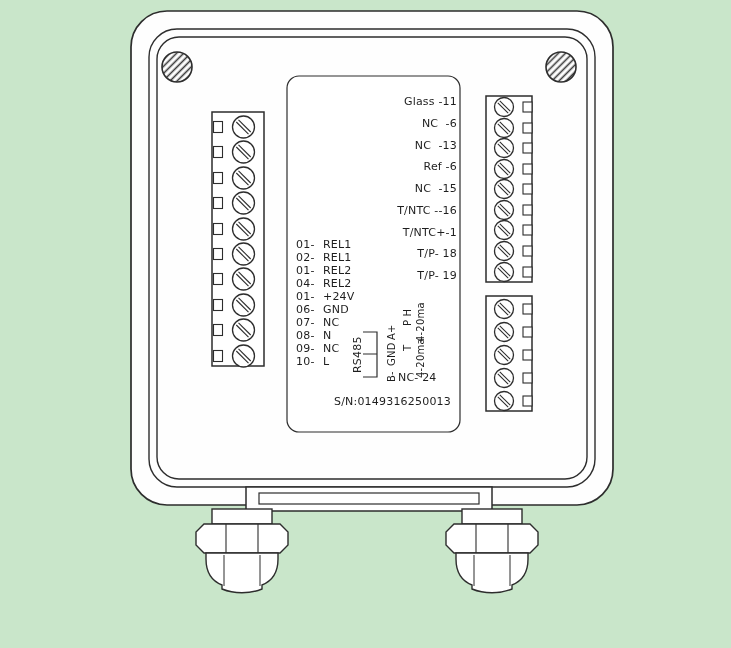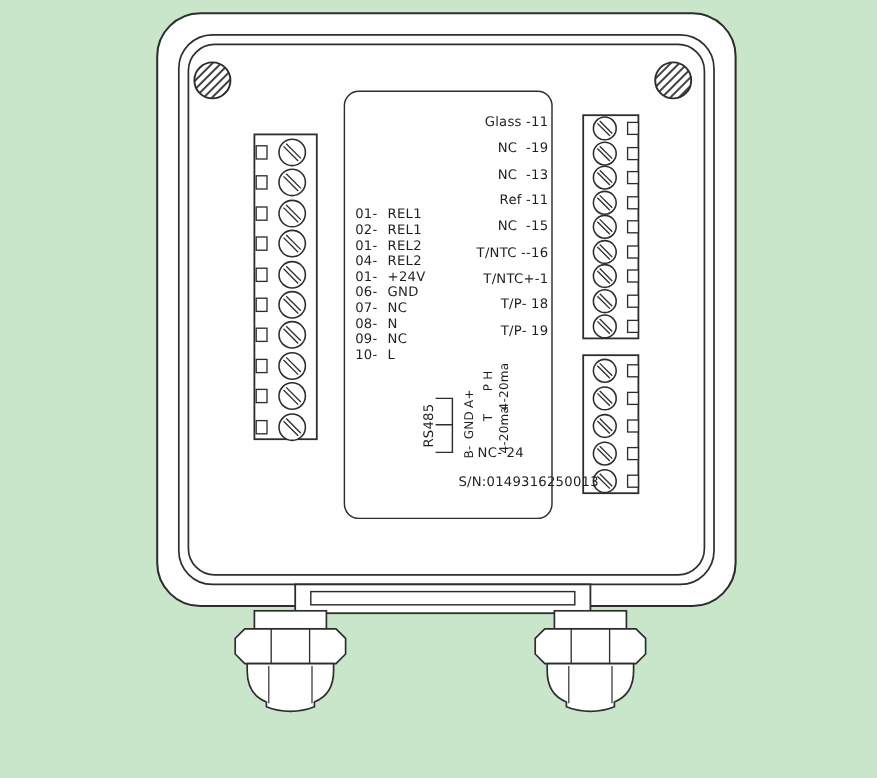--- a/index.html
+++ b/index.html
@@ -12,42 +12,42 @@
   }
   .art { position:absolute; left:0; top:0; }
   .lbl {
     position:absolute;
     font-size:11px;
     color:#1e1e1e;
     letter-spacing:0.2px;
   }
   .left-col {
     left:296px; top:106px; width:92px; height:262px;
-    display:flex; flex-direction:column; justify-content:center;
+    display:flex; flex-direction:column; justify-content:flex-end;
   }
   .trow { display:flex; height:13px; line-height:13px; }
   .tnum { display:inline-block; width:27px; }
   .right-upper {
     left:340px; top:96px; width:117px; height:186px;
     display:flex; flex-direction:column; justify-content:space-between;
   }
   .right-lower {
     left:398px; top:304px; width:59px; height:64px;
     display:flex; flex-direction:column; justify-content:space-between;
   }
   .rrow { height:12px; line-height:12px; text-align:right; white-space:pre; }
   .row24 { left:398px; top:372px; width:59px; text-align:left; white-space:pre; height:12px; line-height:12px; }
   .rot {
     transform-origin:0 0;
     transform:rotate(-90deg);
     white-space:pre;
     height:12px; line-height:12px;
   }
   .small { font-size:10px; }
-  .serial { left:334px; top:395px; height:13px; line-height:13px;margin-left:48px; }
+  .serial { left:334px; top:395px; height:13px; line-height:13px; }
 </style>
 </head>
 <body>
 
 <div class="stage">
 
   <svg class="art" width="731" height="648" viewBox="0 0 731 648">
     <defs>
       <pattern id="hatch" patternUnits="userSpaceOnUse" width="5" height="5" patternTransform="rotate(45)">
         <line x1="2.5" y1="0" x2="2.5" y2="5" stroke="#3a3a3a" stroke-width="1.6"></line>
@@ -167,23 +167,23 @@
         <span>NC</span>
       </div>
     <div class="trow">
         <span class="tnum">10-</span>
         <span>L</span>
       </div>
   </div>
 
   <div class="lbl right-upper">
     <div class="rrow">Glass -11</div>
-    <div class="rrow">NC  -19</div>
+    <div class="rrow">NC  -6</div>
     <div class="rrow">NC  -13</div>
-    <div class="rrow">Ref -11</div>
+    <div class="rrow">Ref -6</div>
     <div class="rrow">NC  -15</div>
     <div class="rrow">T/NTC --16</div>
     <div class="rrow">T/NTC+-1</div>
     <div class="rrow">T/P- 18</div>
     <div class="rrow">T/P- 19</div>
   </div>
 
   <div class="lbl row24">NC- 24</div>
 
   <div class="lbl rot" style="left:352px; top:373px;">RS485</div>

